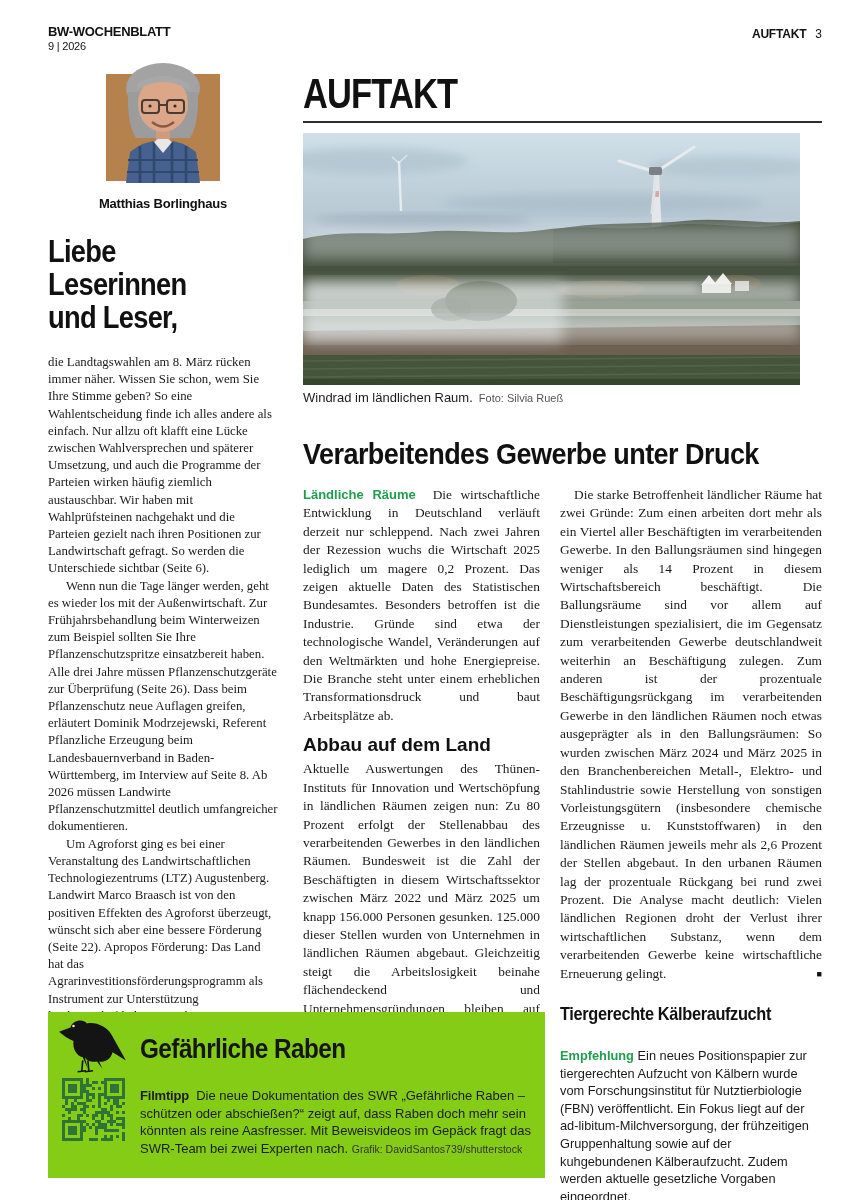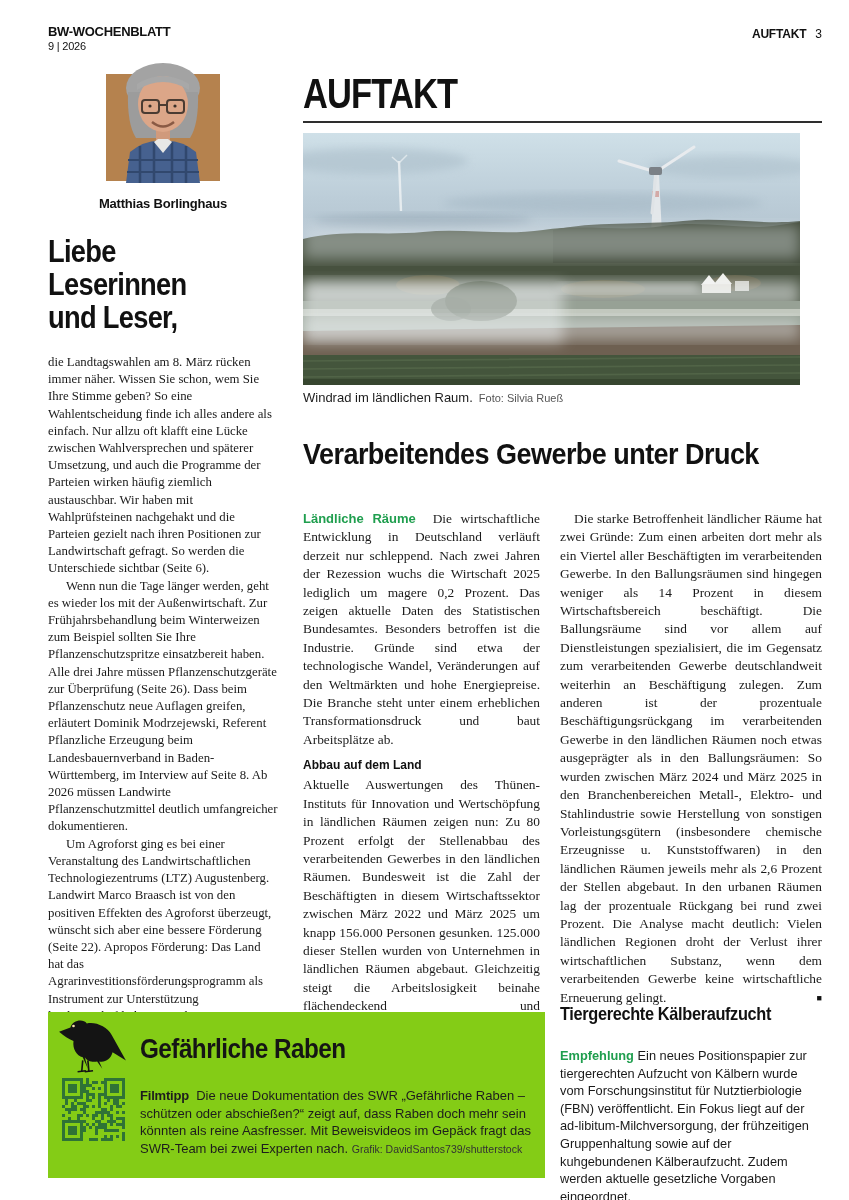--- a/index.html
+++ b/index.html
@@ -28,28 +28,28 @@
   
   .auftakt{position:absolute;left:303px;top:72px;font-size:42px;line-height:44px;font-weight:bold;
            letter-spacing:-1px;transform:scaleX(.82);transform-origin:0 0;white-space:nowrap;}
   .rule{position:absolute;left:303px;top:121px;width:519px;height:2px;background:#2e2e2e;}
   .photo{position:absolute;left:303px;top:133px;width:497px;height:252px;display:block;}
   .photo-caption{position:absolute;left:303px;top:390px;width:519px;font-size:13px;color:#1c1c1c;}
   .photo-caption .credit{font-size:11px;color:#555;margin-left:6px;}
 
   .art-headline{position:absolute;left:303px;top:438px;font-size:30px;line-height:32px;font-weight:bold;
                 letter-spacing:-0.6px;transform:scaleX(.9);transform-origin:0 0;white-space:nowrap;}
-  .art-cols{position:absolute;left:303px;top:486px;width:519px;display:flex;gap:20px;margin-top:24px;}
+  .art-cols{position:absolute;left:303px;top:486px;width:519px;display:flex;gap:20px;}
   .colA{width:237px;}
   .colB{width:262px;}
   .serif{font-family:"Liberation Serif",serif;font-size:13.4px;line-height:18.4px;
          text-align:justify;color:#1a1a1a;margin:0;}
   .kicker-sans{font-family:"Liberation Sans",sans-serif;font-weight:bold;font-size:13px;}
   .green{color:#1f9e4e;}
-  .subhead{font-family:"Liberation Sans",sans-serif;font-weight:bold;font-size:12px;
+  .subhead{font-family:"Liberation Sans",sans-serif;font-weight:bold;font-size:19px;
            margin:9px 0 4px 0;color:#111;}
   .colB .serif{text-indent:14px;}
 
   
   .film-box{position:absolute;left:48px;top:1012px;width:497px;height:166px;background:#84cc16;}
   .raven{position:absolute;left:8px;top:2px;width:72px;height:62px;}
   .qr{position:absolute;left:14px;top:66px;width:63px;height:63px;display:grid;
       grid-template-columns:repeat(21,3px);grid-template-rows:repeat(21,3px);}
   .qr div{width:3px;height:3px;}
   .qr .d{background:#2f7336;}

